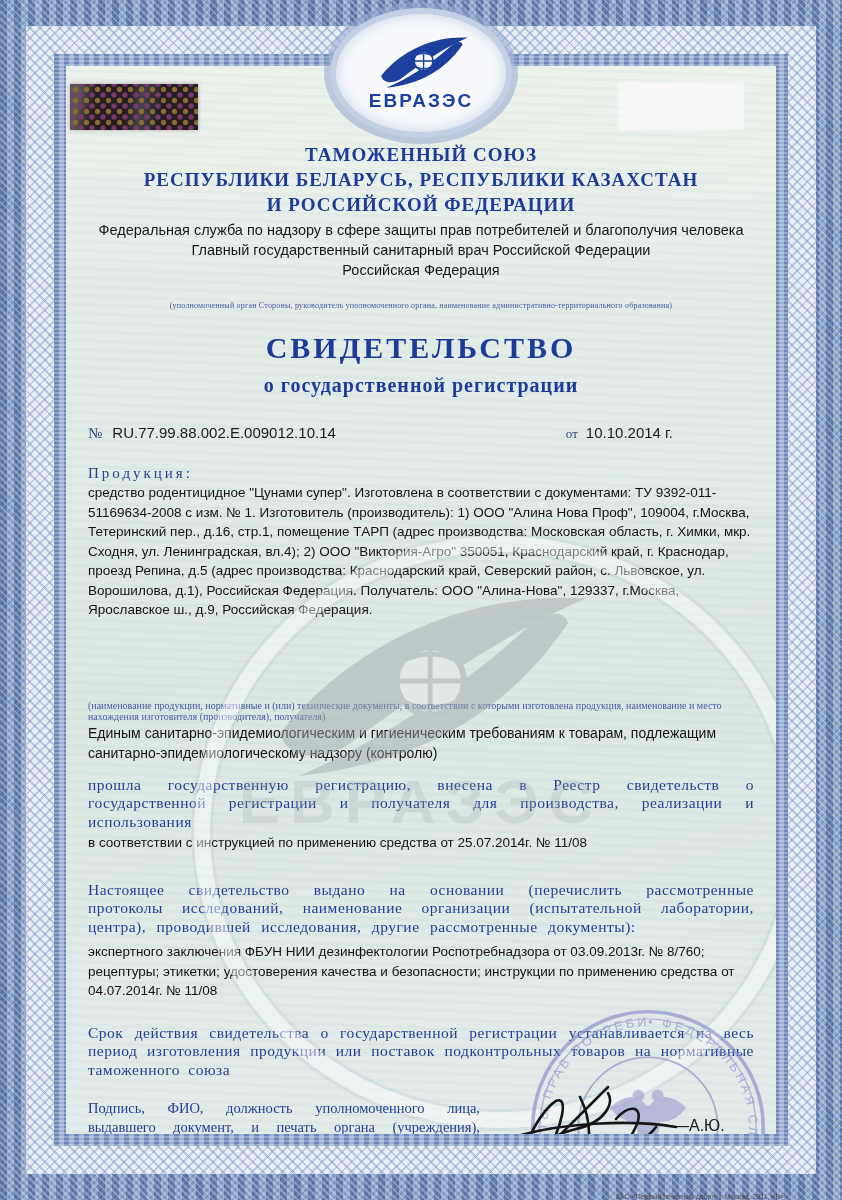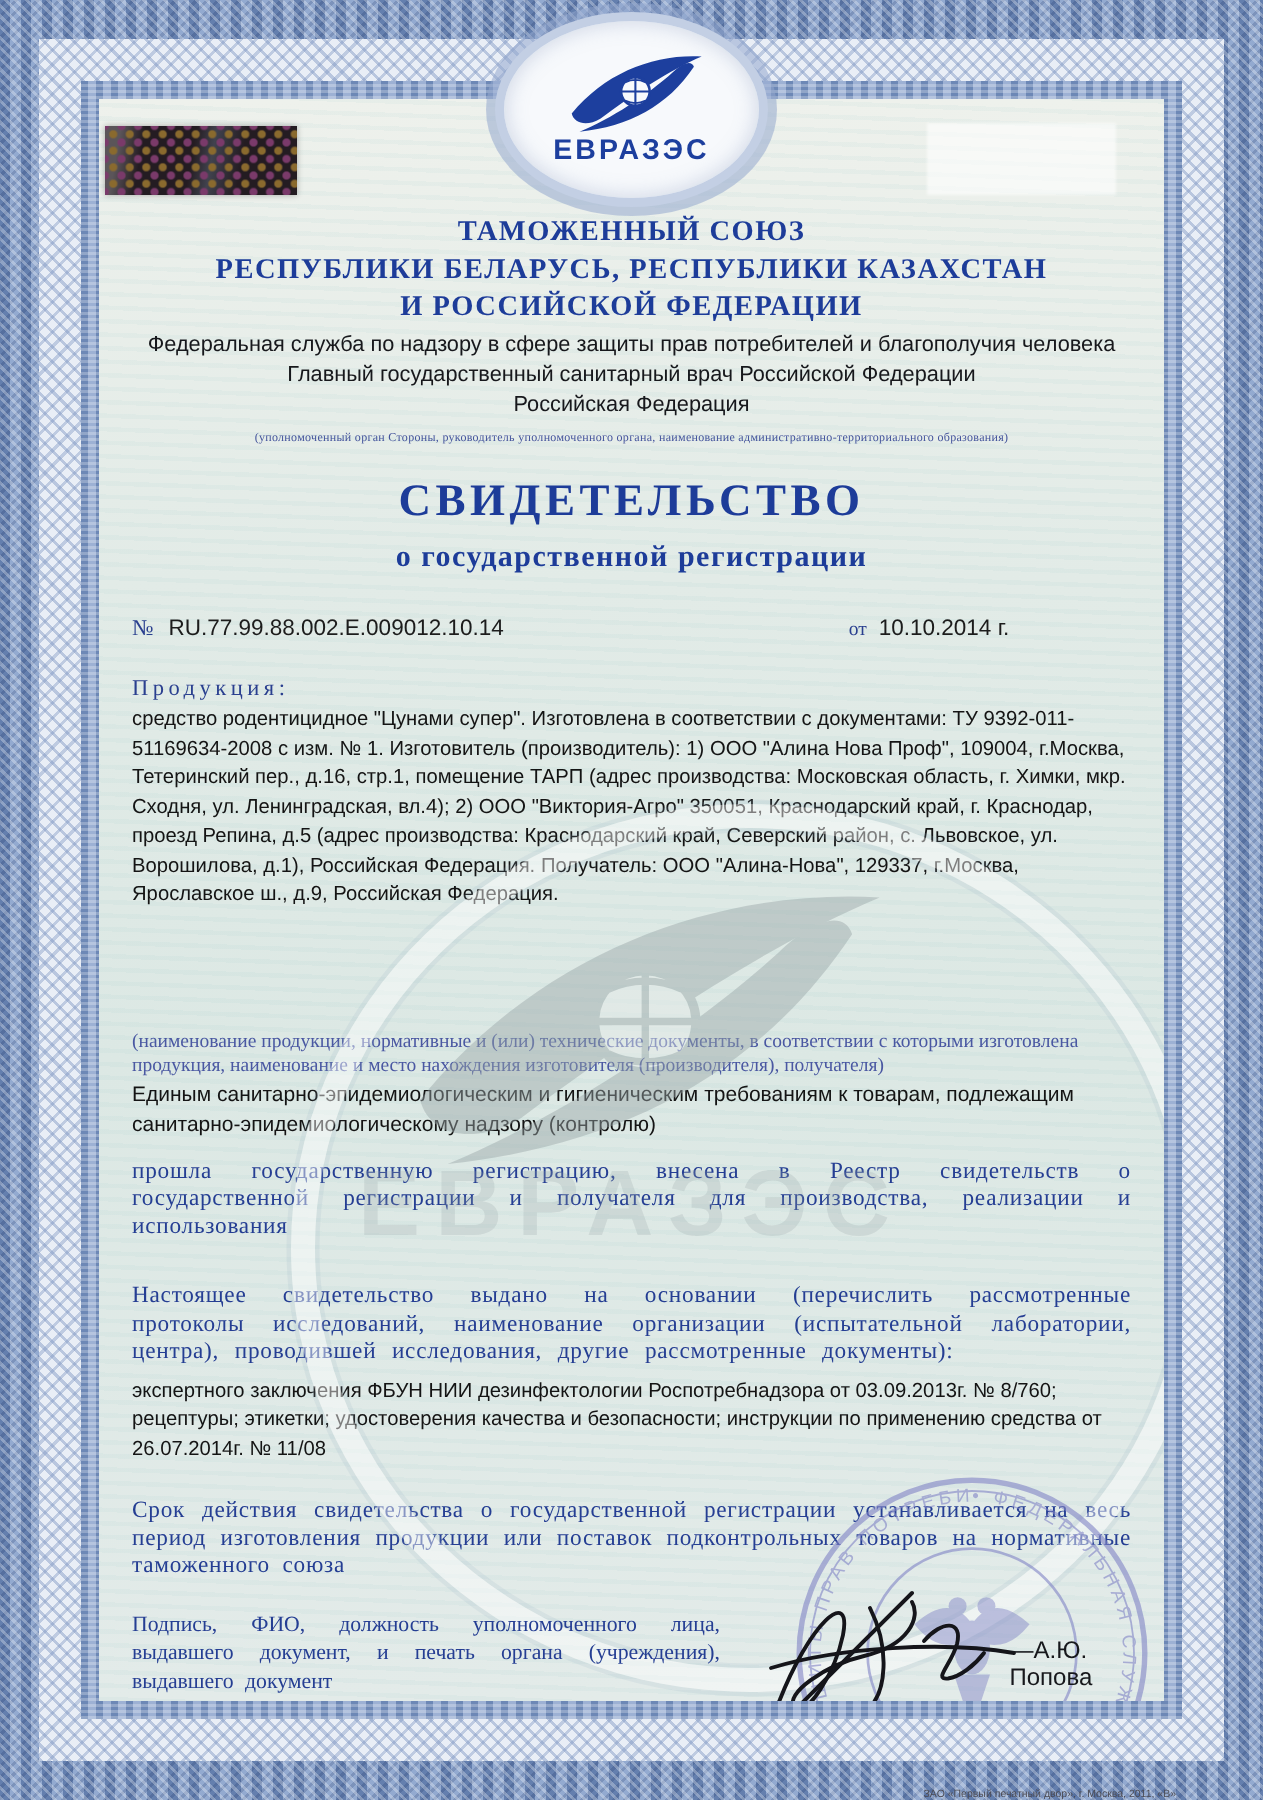--- a/index.html
+++ b/index.html
@@ -63,31 +63,31 @@
   }
   .paper-patch{
     position:absolute;right:32px;top:16px;width:126px;height:48px;
     background:rgba(255,255,255,.6);filter:blur(1px);
   }
   
   .c{text-align:center;}
   .union{margin-top:64px;font-weight:bold;font-size:19px;line-height:25px;letter-spacing:1px;color:#1d3c99;}
   .authority{margin-top:3px;font-family:"Liberation Sans","DejaVu Sans",sans-serif;
     font-size:14.5px;line-height:20px;color:#17181c;}
-  .small-cap{margin-top:7px;font-size:8px;color:#44549c;letter-spacing:.2px;}
+  .small-cap{margin-top:21px;font-size:8px;color:#44549c;letter-spacing:.2px;}
   .title-main{margin-top:21px;font-size:30px;font-weight:bold;letter-spacing:3px;color:#1d3c99;}
   .title-sub{margin-top:9px;font-size:20px;font-weight:bold;letter-spacing:1px;color:#1d3c99;}
   .reg-row{margin-top:27px;display:flex;align-items:baseline;
     font-family:"Liberation Sans","DejaVu Sans",sans-serif;font-size:15px;color:#1c1c1c;}
   .reg-row .no{font-family:"Liberation Serif",serif;color:#2a3f8f;margin-right:10px;font-size:15px;}
   .reg-row .from{font-family:"Liberation Serif",serif;color:#2a3f8f;margin-left:230px;margin-right:8px;font-size:13px;}
   .label-sp{font-size:15px;letter-spacing:3px;color:#2a3f8f;}
   .sans-body{font-family:"Liberation Sans","DejaVu Sans",sans-serif;font-size:13.5px;line-height:19.5px;color:#141414;}
   .serif-just{font-size:15.5px;line-height:18.5px;color:#253e93;text-align:justify;word-spacing:7px;letter-spacing:.5px;}
-  .tiny-blue{font-size:13px;color:#4a58a2;}
+  .tiny-blue{font-size:10px;color:#4a58a2;}
   
   .watermark{position:absolute;left:50%;top:520px;transform:translateX(-50%);
     width:480px;text-align:center;opacity:.45;z-index:0;pointer-events:none;}
   .watermark .wm-text{font-family:"Liberation Sans","DejaVu Sans",sans-serif;
     font-weight:bold;font-size:62px;letter-spacing:10px;color:#9aa6a8;opacity:.55;margin-top:-14px;}
   .wm-ring{position:absolute;left:128px;top:470px;width:580px;height:560px;border-radius:50%;
     border:16px solid rgba(255,255,255,.45);box-shadow:0 0 0 3px rgba(150,175,195,.15), inset 0 0 0 3px rgba(150,175,195,.15);
     z-index:0;pointer-events:none;}
   
   .sig-area{position:relative;margin-top:16px;height:130px;}
@@ -147,23 +147,24 @@
       <span>10.10.2014 г.</span>
     </div>
 
     <div class="label-sp" style="margin-top:23px;">Продукция:</div>
     <div class="sans-body" style="margin-top:1px;">средство родентицидное "Цунами супер". Изготовлена в соответствии с документами: ТУ 9392-011-51169634-2008 с изм. № 1. Изготовитель (производитель): 1) ООО "Алина Нова Проф", 109004, г.Москва, Тетеринский пер., д.16, стр.1, помещение ТАРП (адрес производства: Московская область, г. Химки, мкр. Сходня, ул. Ленинградская, вл.4); 2) ООО "Виктория-Агро" 350051, Краснодарский край, г. Краснодар, проезд Репина, д.5 (адрес производства: Краснодарский край, Северский район, с. Львовское, ул. Ворошилова, д.1), Российская Федерация.  Получатель: ООО "Алина-Нова", 129337, г.Москва, Ярославское ш., д.9, Российская Федерация.</div>
     <div class="tiny-blue" style="margin-top:80px;">(наименование продукции, нормативные и (или) технические документы, в соответствии с которыми изготовлена продукция, наименование и место нахождения изготовителя (производителя), получателя)</div>
 
     <div class="sans-body" style="font-size:14px;line-height:20px;margin-top:1px;">Единым санитарно-эпидемиологическим и гигиеническим требованиям к товарам, подлежащим санитарно-эпидемиологическому надзору (контролю)</div>
 
     <div class="serif-just" style="margin-top:13px;">прошла государственную регистрацию, внесена в Реестр свидетельств о государственной регистрации и получателя для производства, реализации и использования</div>
+    <div class="sans-body" style="margin-top:2px;">в соответствии с инструкцией по применению средства от 25.07.2014г. № 11/08</div>
 
     <div class="serif-just" style="margin-top:28px;word-spacing:6px;">Настоящее свидетельство выдано на основании (перечислить рассмотренные протоколы исследований, наименование организации (испытательной лаборатории, центра), проводившей исследования, другие рассмотренные документы):</div>
-    <div class="sans-body" style="margin-top:6px;">экспертного заключения ФБУН НИИ дезинфектологии Роспотребнадзора от 03.09.2013г. № 8/760; рецептуры; этикетки; удостоверения качества и безопасности; инструкции по применению средства от 26.07.2014г. № 11/08</div>
+    <div class="sans-body" style="margin-top:6px;">экспертного заключения ФБУН НИИ дезинфектологии Роспотребнадзора от 03.09.2013г. № 8/760; рецептуры; этикетки; удостоверения качества и безопасности; инструкции по применению средства от 04.07.2014г. № 11/08</div>
 
     <div class="serif-just" style="margin-top:23px;word-spacing:4px;">Срок действия свидетельства о государственной регистрации устанавливается на весь период изготовления продукции или поставок подконтрольных товаров на нормативные таможенного союза</div>
 
     <div class="sig-area">
       <div class="stamp">
         <svg width="240" height="240" viewBox="0 0 200 200">
           <circle cx="100" cy="100" r="96" fill="none" stroke="#8184c6" stroke-width="3"></circle>
           <circle cx="100" cy="100" r="90" fill="none" stroke="#8184c6" stroke-width="1"></circle>
           <circle cx="100" cy="100" r="58" fill="none" stroke="#8184c6" stroke-width="1.5"></circle>
           <defs>

